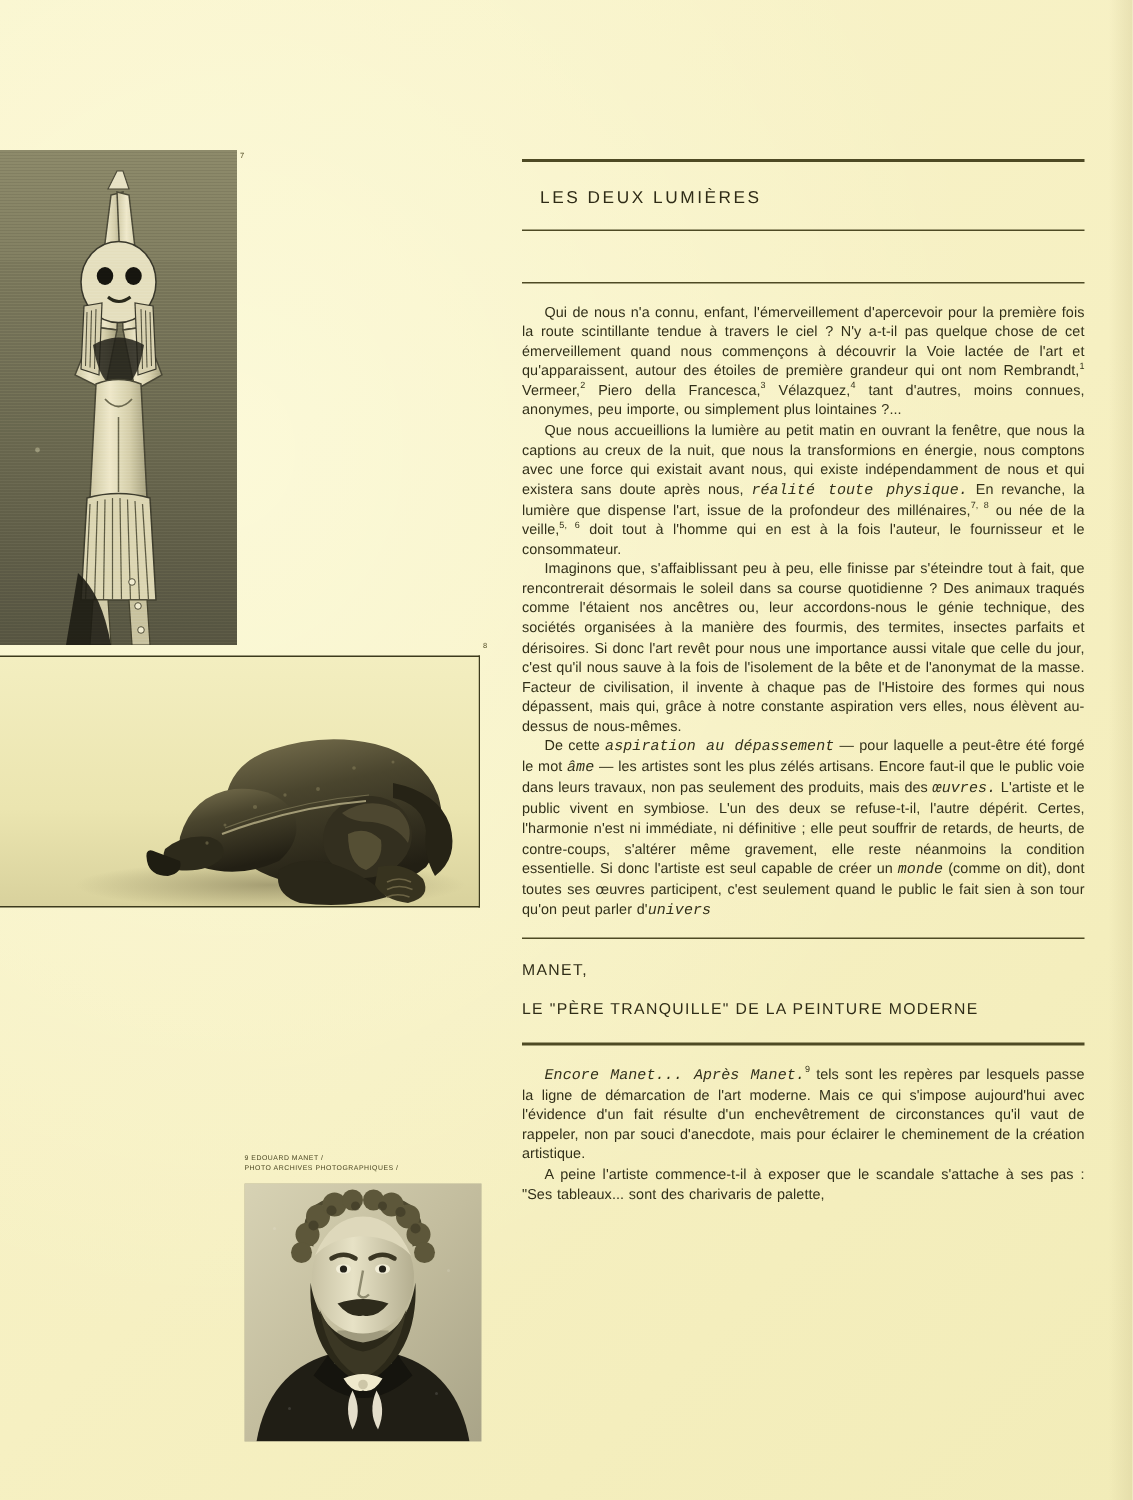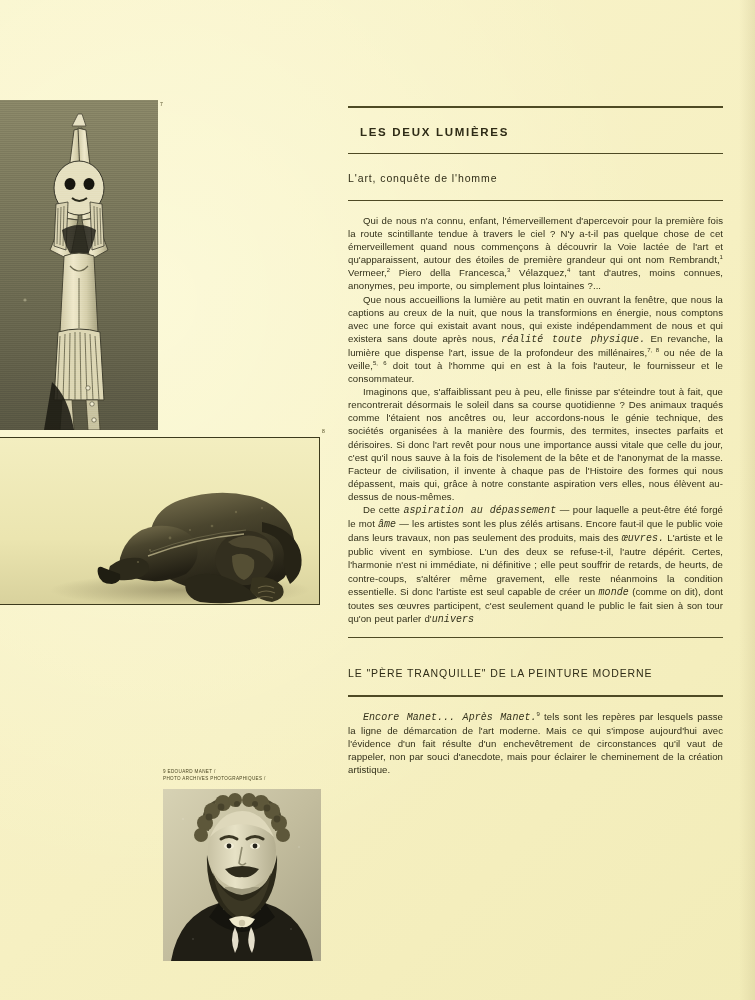--- a/index.html
+++ b/index.html
@@ -103,21 +103,21 @@
   }
   .rule {
     height: 1.6px;
     background: #4e4a24;
     margin: 0;
   }
   .rule.thin { height: 1.2px; }
 
   h1.sect {
     font-size: 11.5px;
-    font-weight: 700;
+    font-weight: 400;
     letter-spacing: 1.7px;
     margin: 0;
     color: #2f2c17;
     padding-left: 12px;
   }
   h2.sub {
     font-size: 10.5px;
     font-weight: 400;
     letter-spacing: .9px;
     margin: 0;
@@ -361,42 +361,43 @@
     <div style="height:106px"></div>
     <div class="rule"></div>
 
     <div style="height:18px"></div>
     <h1 class="sect">LES DEUX LUMIÈRES</h1>
 
     <div style="height:15px"></div>
     <div class="rule thin"></div>
 
     <div style="height:18px"></div>
-    <h2 class="sub">L'art,  conquête  de  l'homme</h2>
 
     <div style="height:16px"></div>
     <div class="rule thin"></div>
 
     <div style="height:13px"></div>
     <div id="article-body">
         <p class="body"><span>Qui de nous n'a connu, enfant, l'émerveillement d'apercevoir pour la première fois la route scintillante tendue à travers le ciel ? N'y a-t-il pas quelque chose de cet émerveillement quand nous commençons à découvrir la Voie lactée de l'art et qu'apparaissent, autour des étoiles de première grandeur qui ont nom Rembrandt,</span><sup>1</sup><span> Vermeer,</span><sup>2</sup><span> Piero della Francesca,</span><sup>3</sup><span> Vélazquez,</span><sup>4</sup><span> tant d'autres, moins connues, anonymes, peu importe, ou simplement plus lointaines ?...</span></p>
         <p class="body"><span>Que nous accueillions la lumière au petit matin en ouvrant la fenêtre, que nous la captions au creux de la nuit, que nous la transformions en énergie, nous comptons avec une force qui existait avant nous, qui existe indépendamment de nous et qui existera sans doute après nous, </span><i>réalité toute physique.</i><span> En revanche, la lumière que dispense l'art, issue de la profondeur des millénaires,</span><sup>7, 8</sup><span> ou née de la veille,</span><sup>5, 6</sup><span> doit tout à l'homme qui en est à la fois l'auteur, le fournisseur et le consommateur.</span></p>
         <p class="body"><span>Imaginons que, s'affaiblissant peu à peu, elle finisse par s'éteindre tout à fait, que rencontrerait désormais le soleil dans sa course quotidienne ? Des animaux traqués comme l'étaient nos ancêtres ou, leur accordons-nous le génie technique, des sociétés organisées à la manière des fourmis, des termites, insectes parfaits et dérisoires. Si donc l'art revêt pour nous une importance aussi vitale que celle du jour, c'est qu'il nous sauve à la fois de l'isolement de la bête et de l'anonymat de la masse. Facteur de civilisation, il invente à chaque pas de l'Histoire des formes qui nous dépassent, mais qui, grâce à notre constante aspiration vers elles, nous élèvent au-dessus de nous-mêmes.</span></p>
         <p class="body"><span>De cette </span><i>aspiration au dépassement</i><span> — pour laquelle a peut-être été forgé le mot </span><i>âme</i><span> — les artistes sont les plus zélés artisans. Encore faut-il que le public voie dans leurs travaux, non pas seulement des produits, mais des </span><i>œuvres.</i><span> L'artiste et le public vivent en symbiose. L'un des deux se refuse-t-il, l'autre dépérit. Certes, l'harmonie n'est ni immédiate, ni définitive ; elle peut souffrir de retards, de heurts, de contre-coups, s'altérer même gravement, elle reste néanmoins la condition essentielle. Si donc l'artiste est seul capable de créer un </span><i>monde</i><span> (comme on dit), dont toutes ses œuvres participent, c'est seulement quand le public le fait sien à son tour qu'on peut parler d'</span><i>univers</i></p>
       </div>
 
     <div style="height:11px"></div>
     <div class="rule"></div>
 
     <div style="height:15px"></div>
+    <h2 class="sub">MANET,</h2>
     <div style="height:14px"></div>
     <h2 class="sub">LE "PÈRE TRANQUILLE" DE LA PEINTURE MODERNE</h2>
 
     <div style="height:16px"></div>
     <div class="rule"></div>
 
     <div style="height:13px"></div>
     <div id="manet-body">
         <p class="body"><i>Encore Manet... Après Manet.</i><sup>9</sup><span> tels sont les repères par lesquels passe la ligne de démarcation de l'art moderne. Mais ce qui s'impose aujourd'hui avec l'évidence d'un fait résulte d'un enchevêtrement de circonstances qu'il vaut de rappeler, non par souci d'anecdote, mais pour éclairer le cheminement de la création artistique.</span></p>
+        <p class="body"><span>A peine l'artiste commence-t-il à exposer que le scandale s'attache à ses pas : "Ses tableaux... sont des charivaris de palette,</span></p>
       </div>
   </div>
 
 </div>
 
 </body></html>

